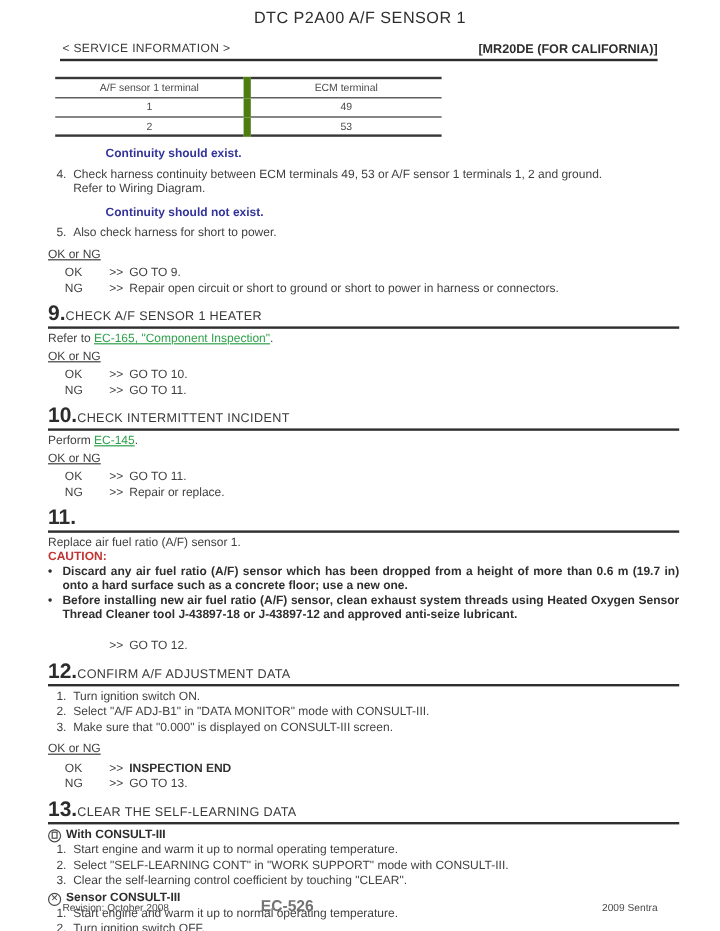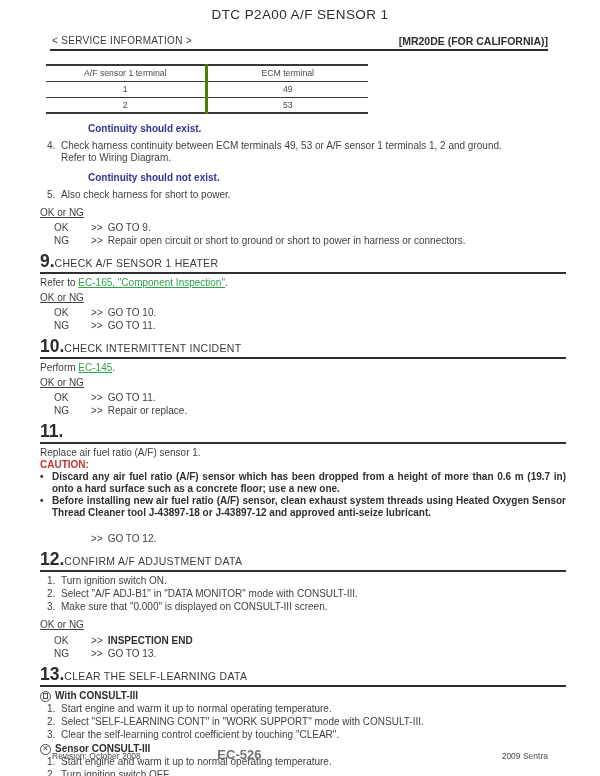--- a/index.html
+++ b/index.html
@@ -24,21 +24,21 @@
   }
   .hdr-left { font-size:10px; color:#3a3a3a; letter-spacing:.3px; }
   .hdr-right { font-size:10.5px; font-weight:bold; color:#2d2d2d; }
   .hdr-rule { position:absolute; top:49px; left:50px; width:498px; border-top:2.5px solid #2c2c2c; }
 
   .content { position:absolute; top:62px; left:40px; width:526px; }
 
   table.tbl { border-collapse:collapse; margin:2px 0 9px 6px; width:322px; font-size:8.7px; color:#4a4a4a; border-bottom:2px solid #383838; }
   table.tbl th, table.tbl td { border-top:1.5px solid #383838; height:16px; text-align:center; font-weight:400; }
   table.tbl tr:first-child th { border-top:2px solid #383838; }
-  table.tbl th:first-child, table.tbl td:first-child { border-right:3px solid #4d7c0f; width:160px; }
+  table.tbl th:first-child, table.tbl td:first-child { border-right:6px solid #4d7c0f; width:160px; }
 
   .note { margin:3px 0 5px 48px; font-weight:bold; color:#333399; font-size:10px; }
   .li { display:flex; margin-bottom:1px; }
   .li-n { width:21px; padding-left:7px; flex:none; }
   .li-t { flex:1; }
   .okng { margin:6px 0 3px 0; text-decoration:underline; }
   .res { display:flex; margin-bottom:1px; }
   .res .rl { margin-left:14px; width:37px; flex:none; }
   .res .ra { margin-right:5px; flex:none; }
   .res .rt { flex:1; }

